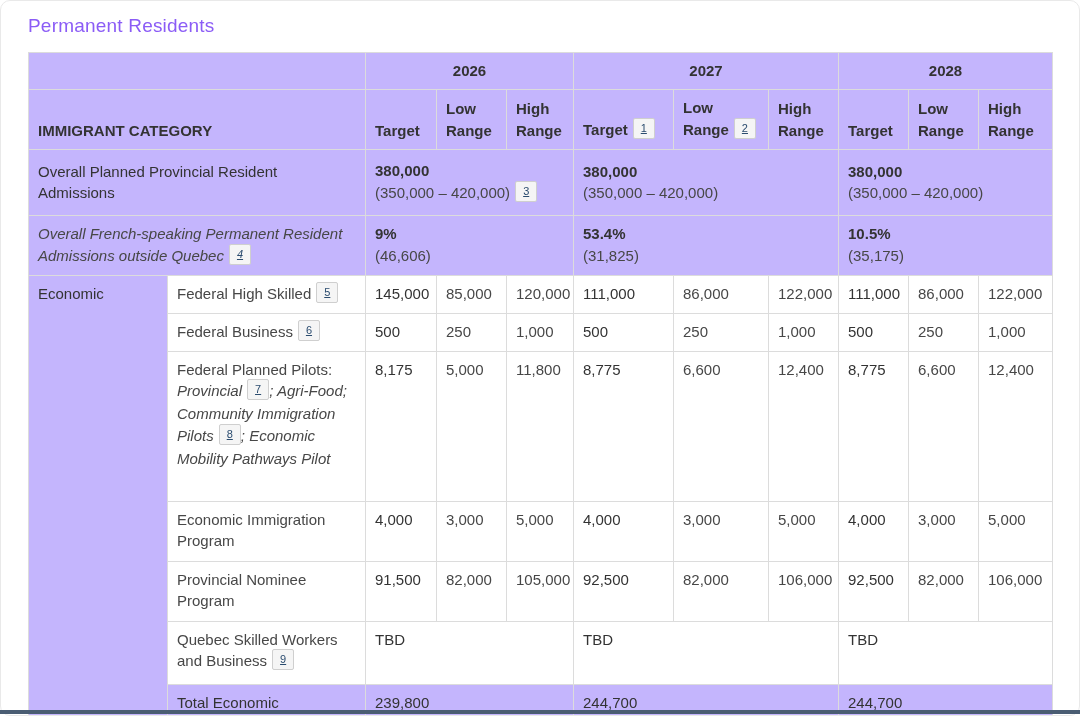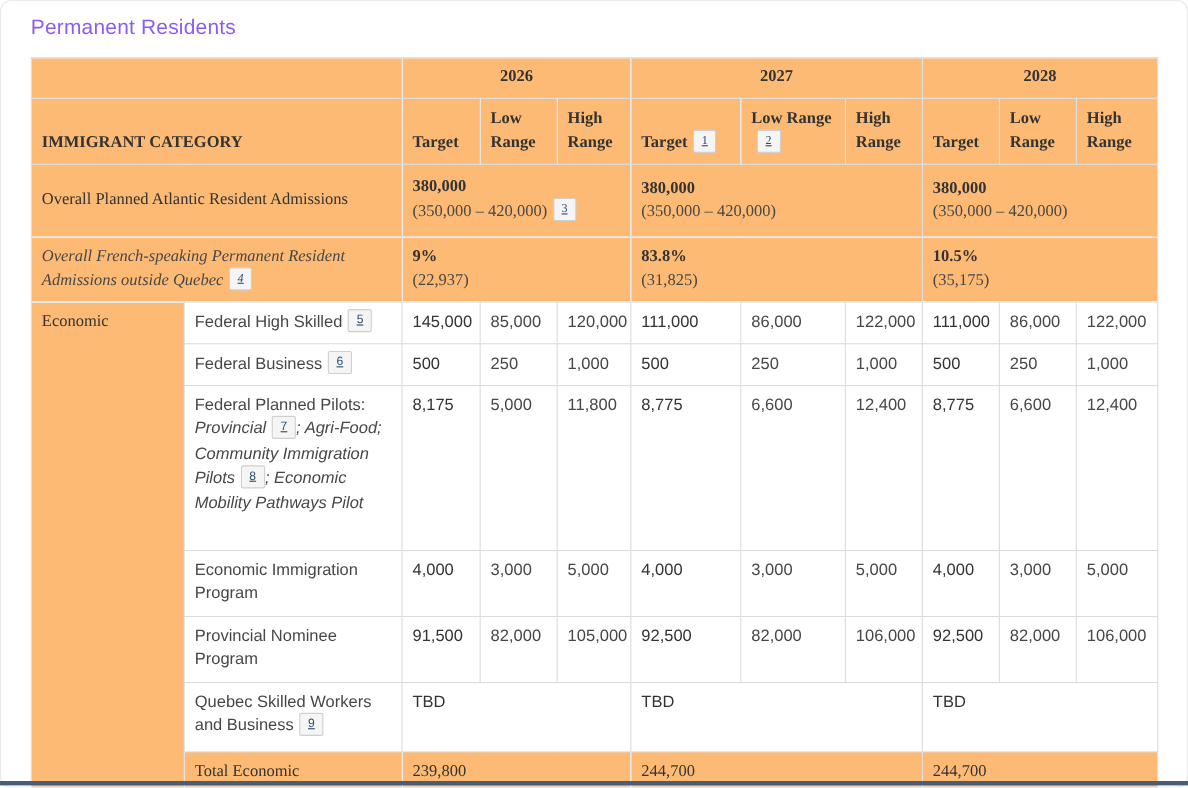--- a/index.html
+++ b/index.html
@@ -11,21 +11,21 @@
   }
   .frame { position:absolute; inset:0; border:1px solid #e9e9e9; border-radius:10px; pointer-events:none; }
   .content { padding:15px 28px 0 28px; }
   h1.title { font-size:19px; font-weight:400; color:#8b5cf6; margin:0 0 15px 0; letter-spacing:.2px; }
 
   table.levels { border-collapse:collapse; table-layout:fixed; width:1024px; font-size:15px; color:#474747; }
   table.levels th, table.levels td {
     border:1px solid #dcdcdc; padding:7px 9px; vertical-align:top;
     line-height:1.45; font-weight:normal; text-align:left; overflow:hidden;
   }
-  .gray { background:#fdba74;font-family:Liberation Serif, serif; }
+  .gray { background:#c4b5fd; }
   tr.yearrow th { text-align:center; vertical-align:middle; font-weight:700; color:#333; }
   tr.colhead th { vertical-align:bottom; font-weight:700; color:#333; }
   .num { text-align:center; }
   .b { font-weight:700; color:#333; }
   .it { font-style:italic; }
   .rt { text-align:right; }
   .mid { vertical-align:middle !important; }
   .sub { color:#474747; font-weight:normal; }
 
   a.fn {
@@ -74,45 +74,45 @@
       <th class="gray num"><span>High Range</span></th>
       <th class="gray num"><span>Target</span><a class="fn">1</a></th>
       <th class="gray num"><span>Low Range</span><a class="fn">2</a></th>
       <th class="gray num"><span>High Range</span></th>
       <th class="gray num"><span>Target</span></th>
       <th class="gray num"><span>Low Range</span></th>
       <th class="gray num"><span>High Range</span></th>
     </tr>
 
     <tr style="height:66px">
-      <td colspan="2" class="gray b mid">Overall Planned Atlantic Resident Admissions</td>
+      <td colspan="2" class="gray b mid">Overall Planned Provincial Resident Admissions</td>
       <td colspan="3" class="gray num mid">
         <span class="b">380,000</span><br>
         <span class="sub">(350,000 – 420,000)</span><a class="fn">3</a>
       </td>
       <td colspan="3" class="gray num mid">
         <span class="b">380,000</span><br>
         <span class="sub">(350,000 – 420,000)</span>
       </td>
       <td colspan="3" class="gray num mid">
         <span class="b">380,000</span><br>
         <span class="sub">(350,000 – 420,000)</span>
       </td>
     </tr>
 
     <tr style="height:58px">
       <td colspan="2" class="gray it rt mid">
         <span>Overall French-speaking Permanent Resident Admissions outside Quebec</span><a class="fn">4</a>
       </td>
       <td colspan="3" class="gray num mid">
         <span class="b">9%</span><br>
-        <span class="sub">(22,937)</span>
-      </td>
-      <td colspan="3" class="gray num mid">
-        <span class="b">83.8%</span><br>
+        <span class="sub">(46,606)</span>
+      </td>
+      <td colspan="3" class="gray num mid">
+        <span class="b">53.4%</span><br>
         <span class="sub">(31,825)</span>
       </td>
       <td colspan="3" class="gray num mid">
         <span class="b">10.5%</span><br>
         <span class="sub">(35,175)</span>
       </td>
     </tr>
 
     <tr style="height:36px">
       <td rowspan="7" class="gray b">Economic</td>

